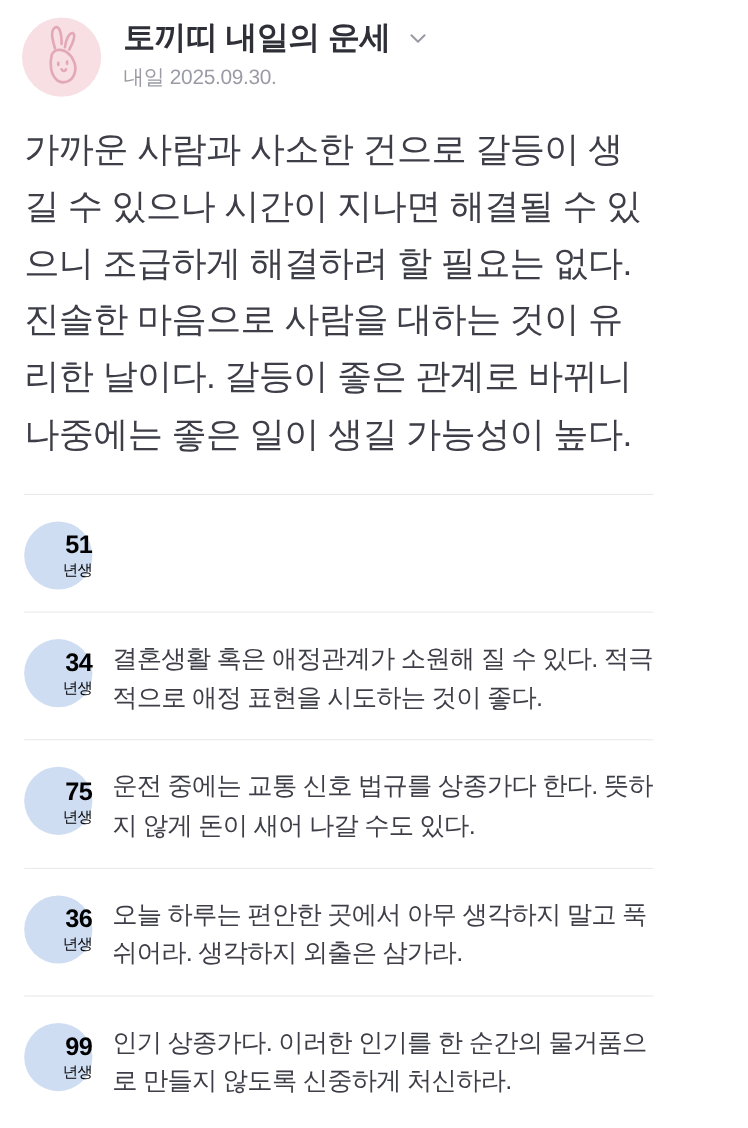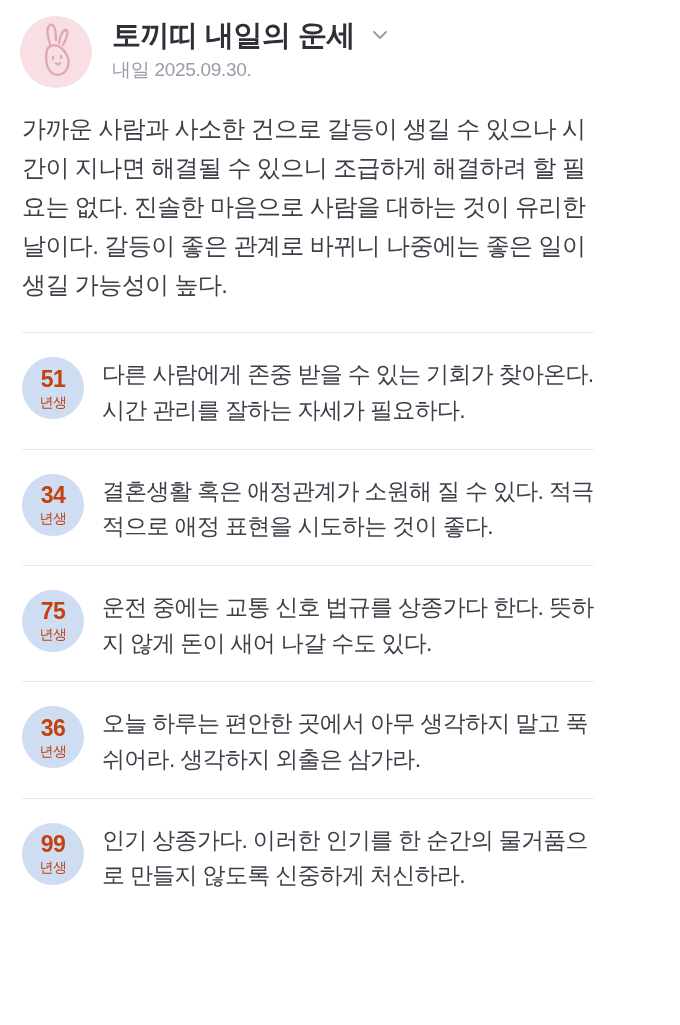--- a/index.html
+++ b/index.html
@@ -69,21 +69,21 @@
   .subtitle {
     margin-top: 4px;
     font-size: 19px;
     color: #9b9ba6;
     letter-spacing: -0.3px;
   }
 
   
   .summary {
     padding: 22px 22px 0 22px;
-    font-size: 24px;
+    font-size: 32px;
     line-height: 1.62;
     color: #3e3e48;
     letter-spacing: -0.6px;
     box-sizing: border-box;
   }
 
   .divider {
     height: 1px;
     background: #e8e8ec;
     margin: 28px 22px 0 22px;
@@ -102,24 +102,24 @@
   }
   .row:last-child {
     border-bottom: none;
   }
   .badge {
     flex: 0 0 auto;
     width: 62px;
     height: 62px;
     border-radius: 50%;
     background: #cfddf2;
-    color: #c2410c;
+    color: #000000;
     display: flex;
     flex-direction: column;
-    align-items: center;
+    align-items: flex-end;
     justify-content: center;
     line-height: 1;
     margin-top: 2px;
   }
   .badge-year {
     font-size: 23px;
     font-weight: bold;
     letter-spacing: -0.5px;
   }
   .badge-label {
@@ -173,21 +173,20 @@
 
   <div class="divider"></div>
 
   <div class="rows">
 
     <div class="row">
       <div class="badge">
         <span class="badge-year">51</span>
         <span class="badge-label">년생</span>
       </div>
-      <div class="row-text">다른 사람에게 존중 받을 수 있는 기회가 찾아온다. 시간 관리를 잘하는 자세가 필요하다.</div>
     </div>
 
     <div class="row">
       <div class="badge">
         <span class="badge-year">34</span>
         <span class="badge-label">년생</span>
       </div>
       <div class="row-text">결혼생활 혹은 애정관계가 소원해 질 수 있다. 적극적으로 애정 표현을 시도하는 것이 좋다.</div>
     </div>
 

